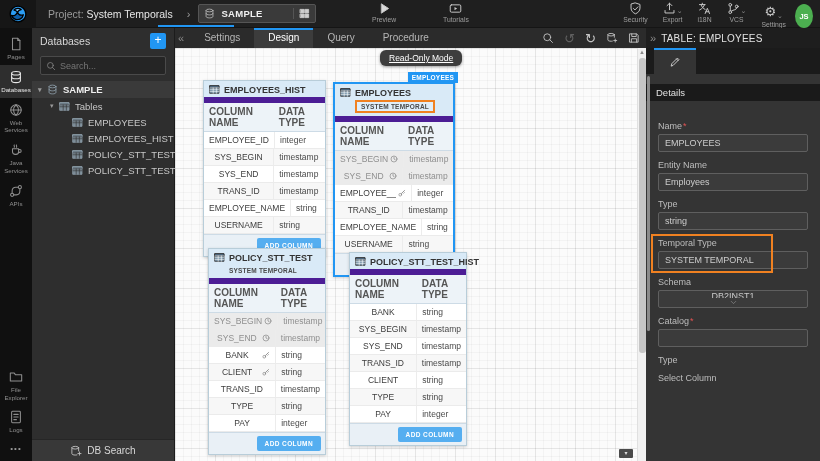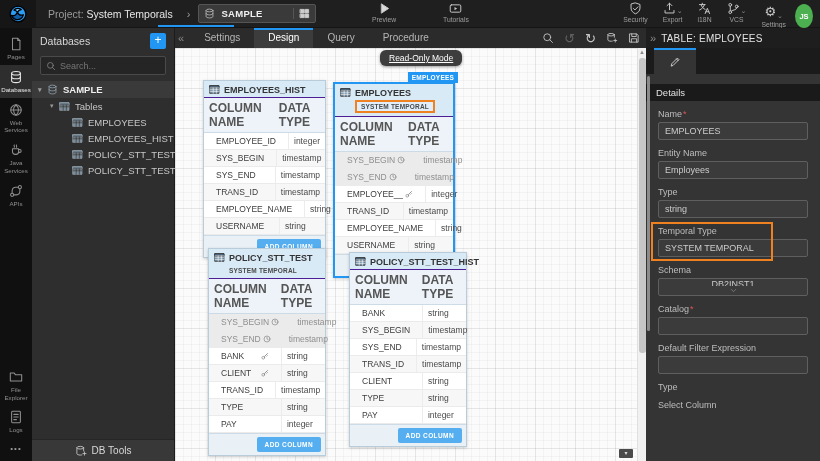--- a/index.html
+++ b/index.html
@@ -93,46 +93,46 @@
   
   .card { position:absolute; background:#fff; border:1px solid #b8cdd9; box-shadow:0 1px 3px rgba(0,0,0,.18); font-size:8.5px; z-index:10; }
   .card.selected { border:2px solid #2196f3; }
   .card-tag { position:absolute; top:-12px; right:-5px; background:#2196f3; color:#fff; font-size:6.5px; font-weight:bold; padding:2px 4px; letter-spacing:.2px; }
   .card-head { background:#d9eaf7; padding:3px 5px 2px; }
   .card-title { display:flex; align-items:center; gap:4px; font-size:9px; font-weight:bold; color:#333; }
   .card-title svg { width:11px; height:11px; }
   .card-badge-row { margin:2px 0 1px 15px; }
   .card-badge { font-size:6.5px; font-weight:bold; color:#4a4a4a; letter-spacing:.2px; }
   .badge-hl { display:inline-block; border:2px solid #f08121; padding:1px 4px; background:#dfeefa; }
-  .colhead { display:flex; background:#edf3f8; border-top:1px solid #4c1d95; border-bottom:1px solid #cddbe6; font-size:12px; font-weight:bold; color:#555; }
+  .colhead { display:flex; background:#edf3f8; border-top:6px solid #4c1d95; border-bottom:1px solid #cddbe6; font-size:10px; font-weight:bold; color:#555; }
   .colhead .c1 { flex:1.45; padding:3px 5px; }
   .colhead .c2 { flex:1; padding:3px 5px; }
   .crow { display:flex; border-bottom:1px solid #ebebeb; background:#fff; cursor:pointer; }
   .crow:nth-child(even) { background:#f7f7f7; }
-  .crow .c1 { flex:1.45; padding:3px 12px; color:#3c3c3c; border-right:1px solid #ececec; display:flex; align-items:center; }
+  .crow .c1 { flex:1.45; padding:3px 5px; color:#3c3c3c; border-right:1px solid #ececec; display:flex; align-items:center;text-align:center; }
   .crow .c2 { flex:1; padding:3px 5px; color:#4a4a4a; }
   .crow .c1 .rname { flex:1; white-space:nowrap; overflow:hidden; }
   .crow .c1 svg { width:8px; height:8px; flex:none; margin-left:2px; color:#777; }
   .crow.dim { background:#ebebeb; }
   .crow.dim .c1, .crow.dim .c2 { color:#8f8f8f; }
   .card-foot { background:#e9f0f6; border-top:1px solid #cddbe6; padding:3px 4px; text-align:right; }
   .addcol-btn { display:inline-block; background:#55aef0; color:#fff; font-size:6.5px; font-weight:bold; padding:4px 8px; border-radius:2px; letter-spacing:.4px; cursor:pointer; }
 
   
   #inspector { width:174px; background:#343434; display:flex; flex-direction:column; position:relative; }
   #insp-head { height:20px; background:#1e1e1e; display:flex; align-items:center; }
   #insp-expand { color:#8a8a8a; font-size:11px; padding:0 5px 0 4px; cursor:pointer; }
   #insp-title { font-size:10px; color:#e2e2e2; letter-spacing:.2px; }
   #insp-tabs { height:26px; background:#1b1b1b; display:flex; }
   .insp-tab { width:42px; margin-left:8px; background:#343434; border-top:2px solid #2196f3; display:flex; align-items:center; justify-content:center; color:#d8d8d8; cursor:pointer; }
   .insp-tab svg { width:12px; height:12px; }
   #insp-body { flex:1; overflow:hidden; position:relative; padding-top:10px; }
   #insp-scroll { position:absolute; left:0; top:0; bottom:0; width:5px; z-index:5; }
   #insp-scroll .thumb { position:absolute; left:1px; top:2px; width:3px; height:255px; background:#8b8b8b; border-radius:2px; cursor:pointer; }
-  .sec-head { background:#1a1a1a; color:#e0e0e0; font-size:9.5px; padding:3px 10px; margin-bottom:8px; }
+  .sec-head { background:#1a1a1a; color:#e0e0e0; font-size:9.5px; padding:3px 10px; margin-bottom:20px; }
   .sec-head.mt { margin-top:12px; }
   .field { margin:8px 12px 0; position:relative; }
   .flabel { font-size:9px; color:#bdbdbd; margin-bottom:3px; }
   .req { color:#e05252; margin-left:1px; }
   .inp { height:18px; background:#3b3b3b; border:1px solid #5f5f5f; border-radius:2px; color:#cccccc; font-size:9px; display:flex; align-items:center; padding:0 6px; cursor:text; }
   .inp.sel { cursor:pointer;flex-direction:column; }
   .inp .v { flex:1; white-space:nowrap; overflow:hidden; }
   .inp .sc { color:#8e8e8e; font-size:8px; }
   .inp .sc svg { width:9px; height:9px; }
   .field.hl::before { content:""; position:absolute; left:-7px; top:-4px; width:118px; bottom:-4px; border:2px solid #f08121; pointer-events:none; z-index:6; }
@@ -398,21 +398,21 @@
           </span>
           <span>POLICY_STT_TEST_HIST</span>
         </div>
       </div>
     <div id="sb-footer">
       <svg viewBox="0 0 16 16">
           <ellipse cx="7" cy="3.6" rx="4.5" ry="1.8"></ellipse>
           <path d="M2.5 3.6v8c0 1 2 1.8 4.5 1.8.8 0 1.6-.1 2.2-.2M11.5 3.6V8"></path>
           <path d="M12.6 9.3v4.2M10.5 11.4h4.2"></path>
         </svg>
-      <span>DB Tools</span>
+      <span>DB Search</span>
     </div>
   </div>
 
   <div id="main">
     <div id="tabbar">
       <span id="tab-collapse">«</span>
       <span id="dtabs" style="display:flex">
           <span class="dtab">Settings</span>
           <span class="dtab active">Design</span>
           <span class="dtab">Query</span>
@@ -790,26 +790,20 @@
             </span>
           </div>
         </div>
         <div class="field">
           <div class="flabel"><span>Catalog</span><span class="req">*</span></div>
           <div class="inp">
             <span class="v"></span>
           </div>
         </div>
         <div class="field">
-          <div class="flabel"><span>Default Filter Expression</span></div>
-          <div class="inp">
-            <span class="v"></span>
-          </div>
-        </div>
-        <div class="field">
           <div class="flabel"><span>Type</span></div>
         </div>
         <div class="field">
           <div class="flabel"><span>Select Column</span></div>
         </div>
       </div>
   </div>
 
 </div>
 

